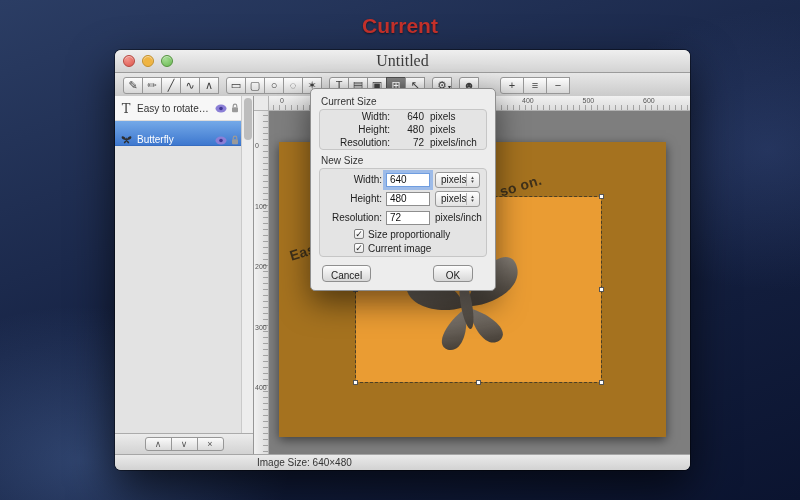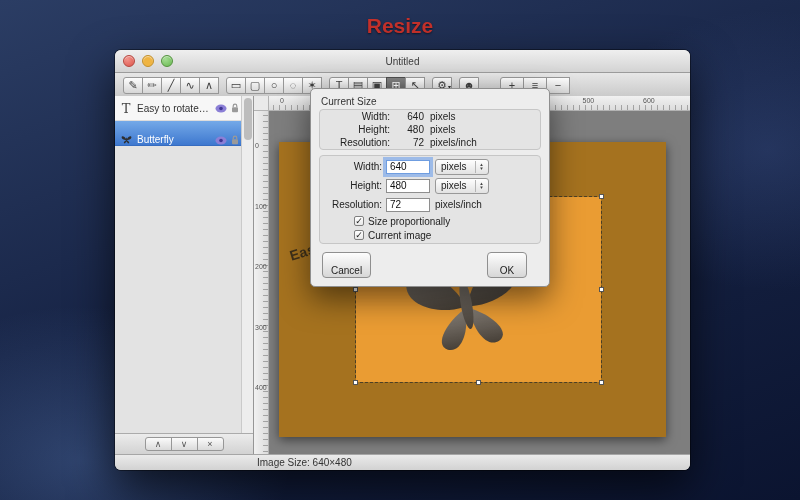--- a/index.html
+++ b/index.html
@@ -30,21 +30,21 @@
     position:absolute;left:115px;top:50px;width:575px;height:420px;
     border-radius:6px;background:#d6d6d6;
     box-shadow:0 18px 45px rgba(0,0,0,.65),0 0 0 1px rgba(0,0,0,.4);
   }
   .titlebar{
     height:22px;border-radius:6px 6px 0 0;
     background:linear-gradient(#efefef,#d3d3d3);
     border-bottom:1px solid #9b9b9b;
     position:relative;display:flex;align-items:center;justify-content:center;
   }
-  .title{font-size:10px;color:#3c3c3c;}
+  .title{font-size:16px;color:#3c3c3c;font-family:Liberation Serif, serif;}
   .traffic{position:absolute;left:8px;top:5px;display:flex;gap:7px;}
   .tl{width:12px;height:12px;border-radius:50%;box-sizing:border-box;box-shadow:inset 0 1px 1px rgba(255,255,255,.55);}
   .tl.close{background:radial-gradient(circle at 35% 30%,#f2948c,#dd544a);border:1px solid #b5473f;}
   .tl.min{background:radial-gradient(circle at 35% 30%,#fcd98a,#efb442;);border:1px solid #c2912f;background-color:#efb442;}
   .tl.zoom{background:radial-gradient(circle at 35% 30%,#a5dd93,#66b84f);border:1px solid #53923e;}
   
   .toolbar{
     height:24px;background:linear-gradient(#e7e7e7,#c9c9c9);
     border-bottom:1px solid #8d8d8d;display:flex;align-items:center;padding:0 8px;
   }
@@ -91,21 +91,21 @@
   .h-ml{left:-3px;top:50%;margin-top:-3px}.h-mr{right:-3px;top:50%;margin-top:-3px}
   .h-bl{left:-3px;bottom:-3px}.h-bm{left:50%;margin-left:-3px;bottom:-3px}.h-br{right:-3px;bottom:-3px}
   .bfly{position:absolute;left:35px;top:40px;width:150px;height:130px;transform:rotate(-10deg);}
   .canvas-text{position:absolute;left:36px;top:152px;width:345px;transform:rotate(-17deg);transform-origin:0 50%;
     font-size:14px;font-weight:bold;color:rgba(45,38,26,.85);letter-spacing:.3px;white-space:nowrap;z-index:4;}
   
   .statusbar{position:absolute;left:0;right:0;bottom:0;height:16px;border-radius:0 0 6px 6px;
     background:linear-gradient(#ebebeb,#d2d2d2);border-top:1px solid #a6a6a6;
     font-size:10px;color:#333;line-height:15px;padding-left:142px;box-sizing:border-box;}
   
-  .dialog{position:absolute;left:195px;top:38px;width:240px;z-index:10;
+  .dialog{position:absolute;left:195px;top:38px;width:186px;z-index:10;
     background:#ededed;border:1px solid #8f8f8f;border-radius:5px;
     box-shadow:0 12px 30px rgba(0,0,0,.5);padding:7px 8px 8px;box-sizing:border-box;font-size:10px;color:#222;}
   .group-title{font-size:10px;color:#333;margin:0 0 2px 2px;}
   .groupbox{border:1px solid #c6c6c6;border-radius:4px;background:rgba(0,0,0,.035);padding:0 6px;margin-bottom:5px;}
   .cs-row{display:flex;align-items:center;height:13px;}
   .cs-label{width:64px;text-align:right;flex:none;}
   .cs-value{width:34px;text-align:right;flex:none;}
   .cs-unit{margin-left:6px;}
   .ns-row{display:flex;align-items:center;margin:2px 0;height:17px;}
   .ns-label{width:56px;text-align:right;flex:none;margin-right:4px;}
@@ -115,27 +115,27 @@
   .ns-select{margin-left:5px;height:16px;box-sizing:border-box;border:1px solid #999;border-radius:3px;
     background:linear-gradient(#fefefe,#e2e2e2);display:flex;align-items:center;padding-left:5px;width:54px;position:relative;}
   .arrows{position:absolute;right:1px;top:1px;bottom:1px;width:11px;display:flex;flex-direction:column;align-items:center;justify-content:center;
     font-size:4.5px;line-height:4px;color:#444;border-left:1px solid #b5b5b5;}
   .ns-unit{margin-left:5px;}
   .cb-row{display:flex;align-items:center;margin:2px 0 2px 28px;height:12px;}
   .checkbox{width:10px;height:10px;box-sizing:border-box;border:1px solid #7f7f7f;border-radius:2px;
     background:linear-gradient(#fff,#e8e8e8);font-size:9px;line-height:9px;text-align:center;color:#222;margin-right:4px;flex:none;}
   .dlg-buttons{display:flex;justify-content:space-between;padding:3px 14px 0 3px;}
   .btn{height:17px;min-width:46px;border:1px solid #8f8f8f;border-radius:4px;
-    background:linear-gradient(#fdfdfd,#d7d7d7);font-size:10px;font-family:inherit;color:#222;padding:12px 8px;}
+    background:linear-gradient(#fdfdfd,#d7d7d7);font-size:10px;font-family:inherit;color:#222;padding:4px 8px;}
   .btn.ok{min-width:40px;}
 </style>
 </head>
 <body>
 
-<div class="page-title">Resize</div>
+<div class="page-title">Current</div>
 
 <div class="window">
 
   <div class="titlebar">
     <div class="traffic">
       <span class="tl close"></span>
       <span class="tl min"></span>
       <span class="tl zoom"></span>
     </div>
     <span class="title">Untitled</span>
@@ -291,20 +291,21 @@
           <span class="cs-value">480</span>
           <span class="cs-unit">pixels</span>
         </div>
         <div class="cs-row">
           <span class="cs-label">Resolution:</span>
           <span class="cs-value">72</span>
           <span class="cs-unit">pixels/inch</span>
         </div>
       </div>
 
+    <div class="group-title">New Size</div>
     <div class="groupbox">
       <div class="ns-row">
         <span class="ns-label">Width:</span>
         <input class="ns-input focused" value="640" style="">
         <span class="ns-select">
           <span>pixels</span>
           <span class="arrows">
               <span>▲</span>
               <span>▼</span>
             </span>

